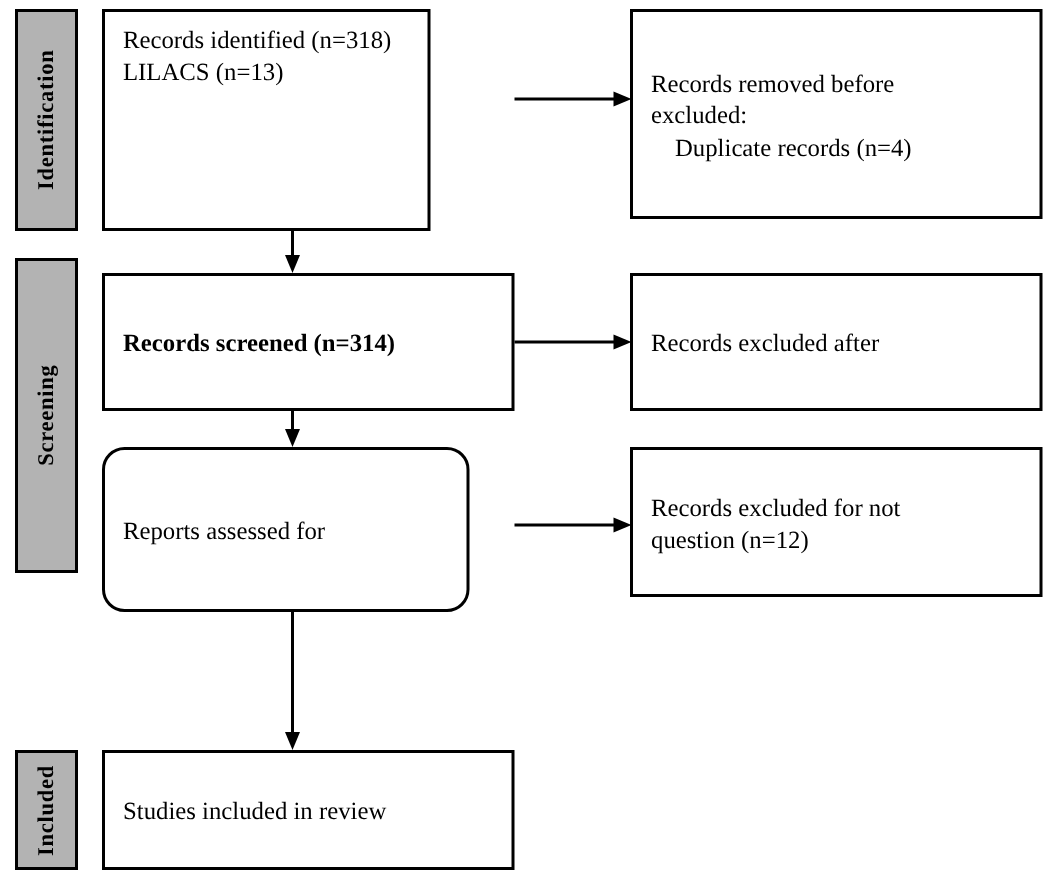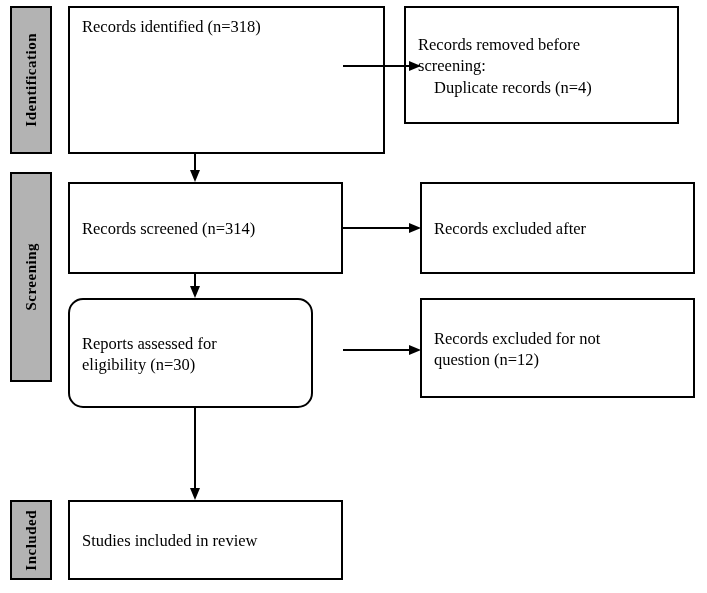--- a/index.html
+++ b/index.html
@@ -75,41 +75,41 @@
   </div>
 
   <div class="phase-band" style="left:10px; top:172px; width:42px; height:210px;">
     <span class="phase-label">Screening</span>
   </div>
 
   <div class="phase-band" style="left:10px; top:500px; width:42px; height:80px;">
     <span class="phase-label">Included</span>
   </div>
 
-  <div class="box" style="left:68px; top:6px; width:317px; height:148px;">
+  <div class="box" style="left:68px; top:6px; width:219px; height:148px;">
     <div class="line">Records identified (n=318)</div>
+    <div class="line">LILACS (n=13)</div>
   </div>
 
-  <div class="box vcenter" style="left:404px; top:6px; width:275px; height:118px;">
+  <div class="box vcenter" style="left:420px; top:6px; width:275px; height:140px;">
     <div class="line">Records removed before</div>
-    <div class="line">screening:</div>
+    <div class="line">excluded:</div>
     <div class="line indent">Duplicate records (n=4)</div>
   </div>
 
-  <div class="box vcenter" style="left:68px; top:182px; width:275px; height:92px;">
+  <div class="box vcenter" style="left:68px; top:182px; width:275px; height:92px;font-weight:bold;">
     <div class="line">Records screened (n=314)</div>
   </div>
 
   <div class="box vcenter" style="left:420px; top:182px; width:275px; height:92px;gap:48px;">
     <div class="line">Records excluded after</div>
   </div>
 
   <div class="box vcenter" style="left:68px; top:298px; width:245px; height:110px;border-radius:15px;">
     <div class="line">Reports assessed for</div>
-    <div class="line">eligibility (n=30)</div>
   </div>
 
   <div class="box vcenter" style="left:420px; top:298px; width:275px; height:100px;">
     <div class="line">Records excluded for not</div>
     <div class="line">question (n=12)</div>
   </div>
 
   <div class="box vcenter" style="left:68px; top:500px; width:275px; height:80px;">
     <div class="line">Studies included in review</div>
   </div>

